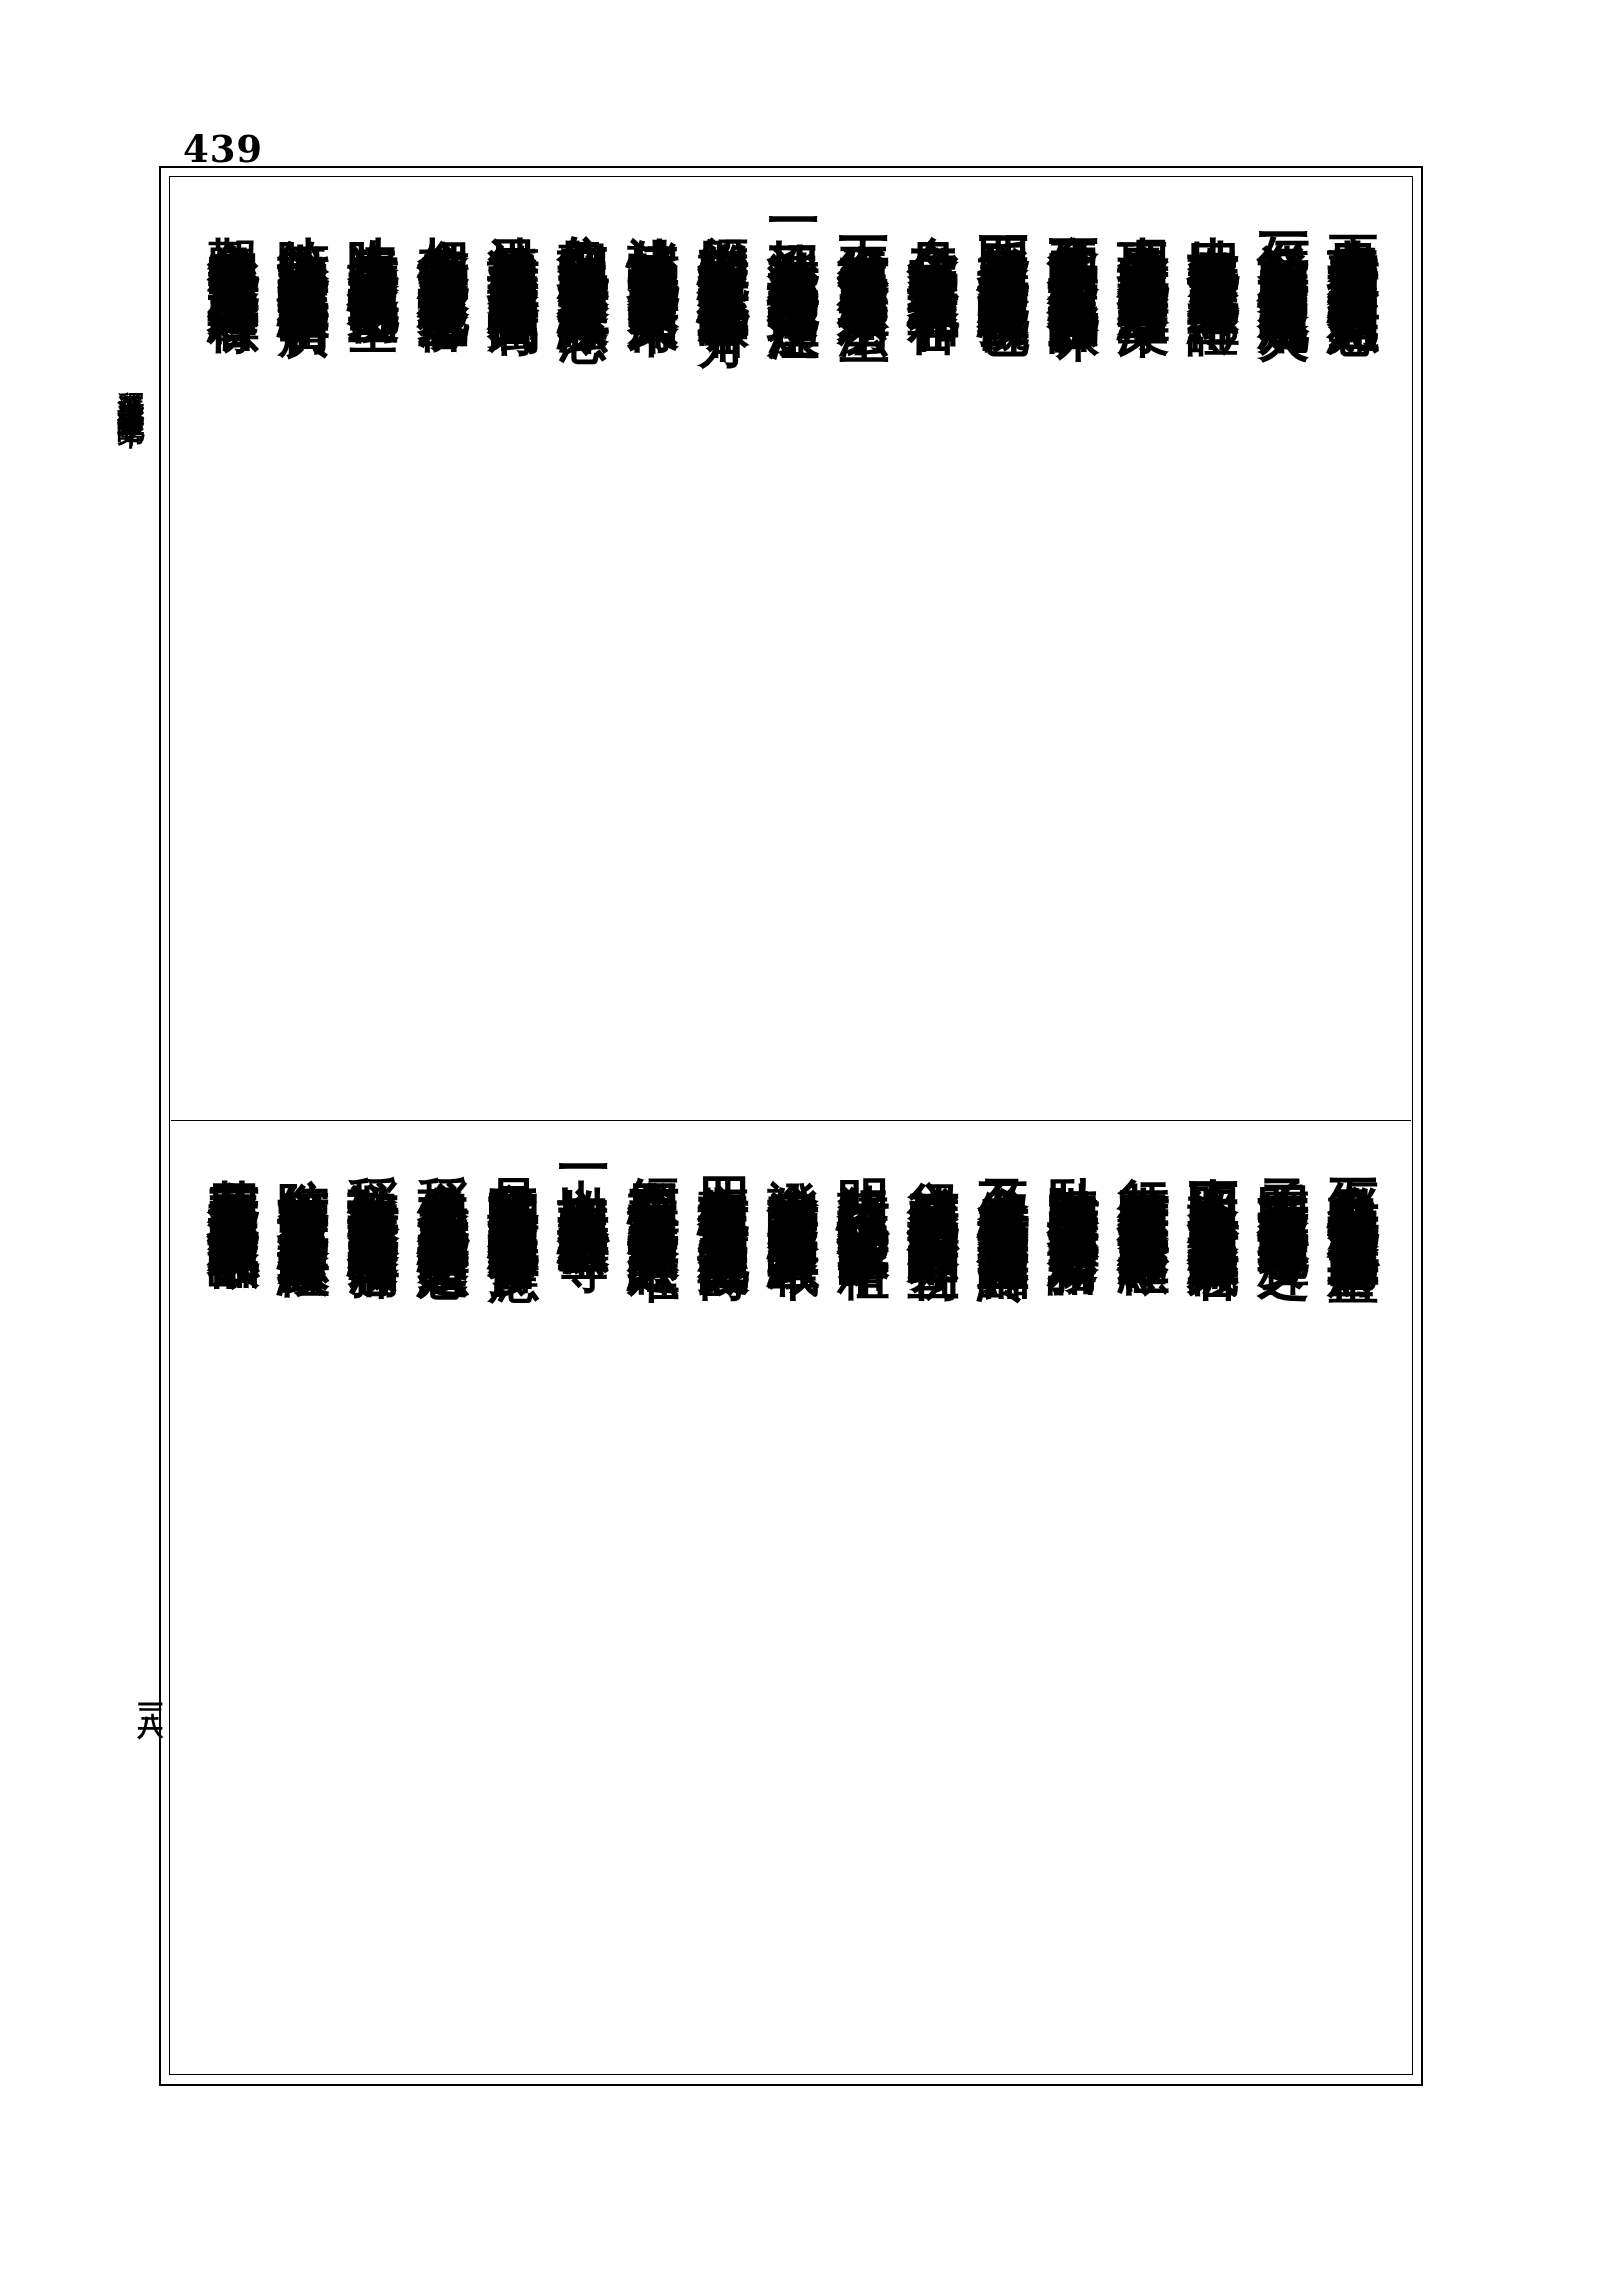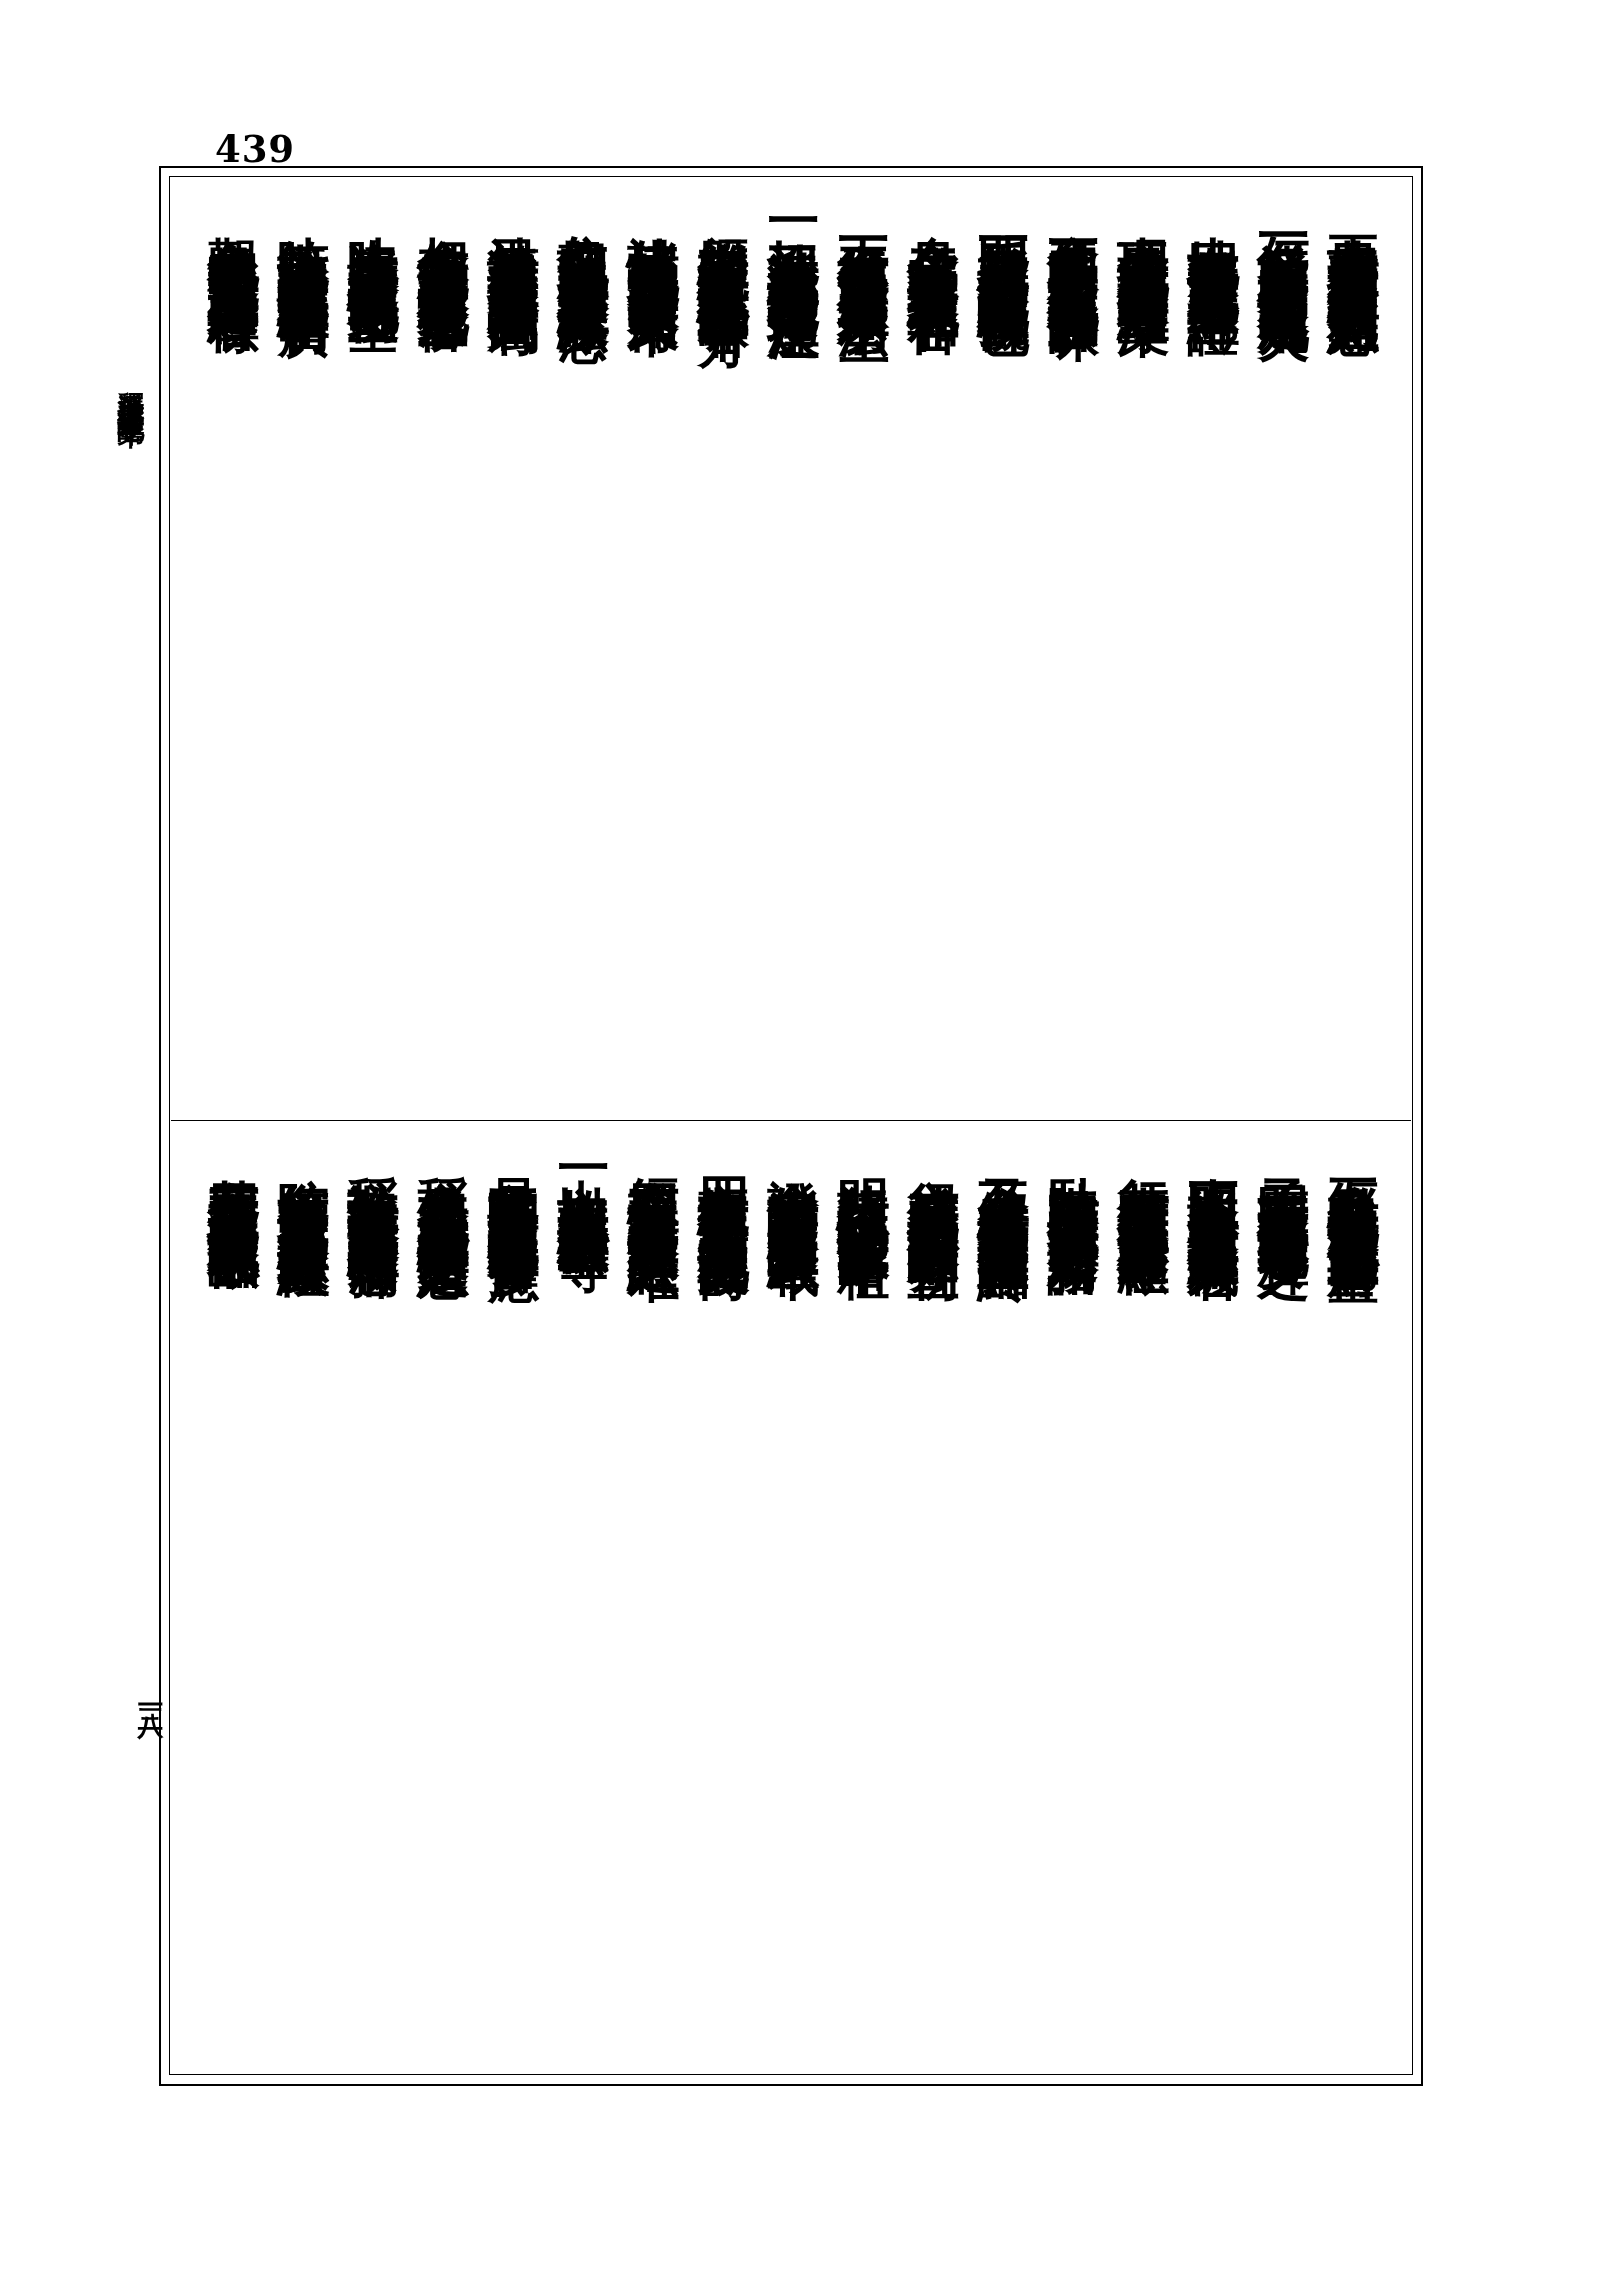--- a/index.html
+++ b/index.html
@@ -16,21 +16,20 @@
       color: #000;
     }
     .page-number {
       position: absolute;
       left: 183px;
       top: 127px;
       font-family: "DejaVu Serif", serif;
       font-weight: bold;
       font-size: 37px;
       letter-spacing: 0.9px;
-      margin-left: 32px;
     }
     .running-title {
       position: absolute;
       left: 118px;
       top: 369px;
       writing-mode: vertical-rl;
       font-family: "DejaVu Sans", sans-serif;
       font-weight: bold;
       font-size: 27px;
       letter-spacing: 2.8px;

